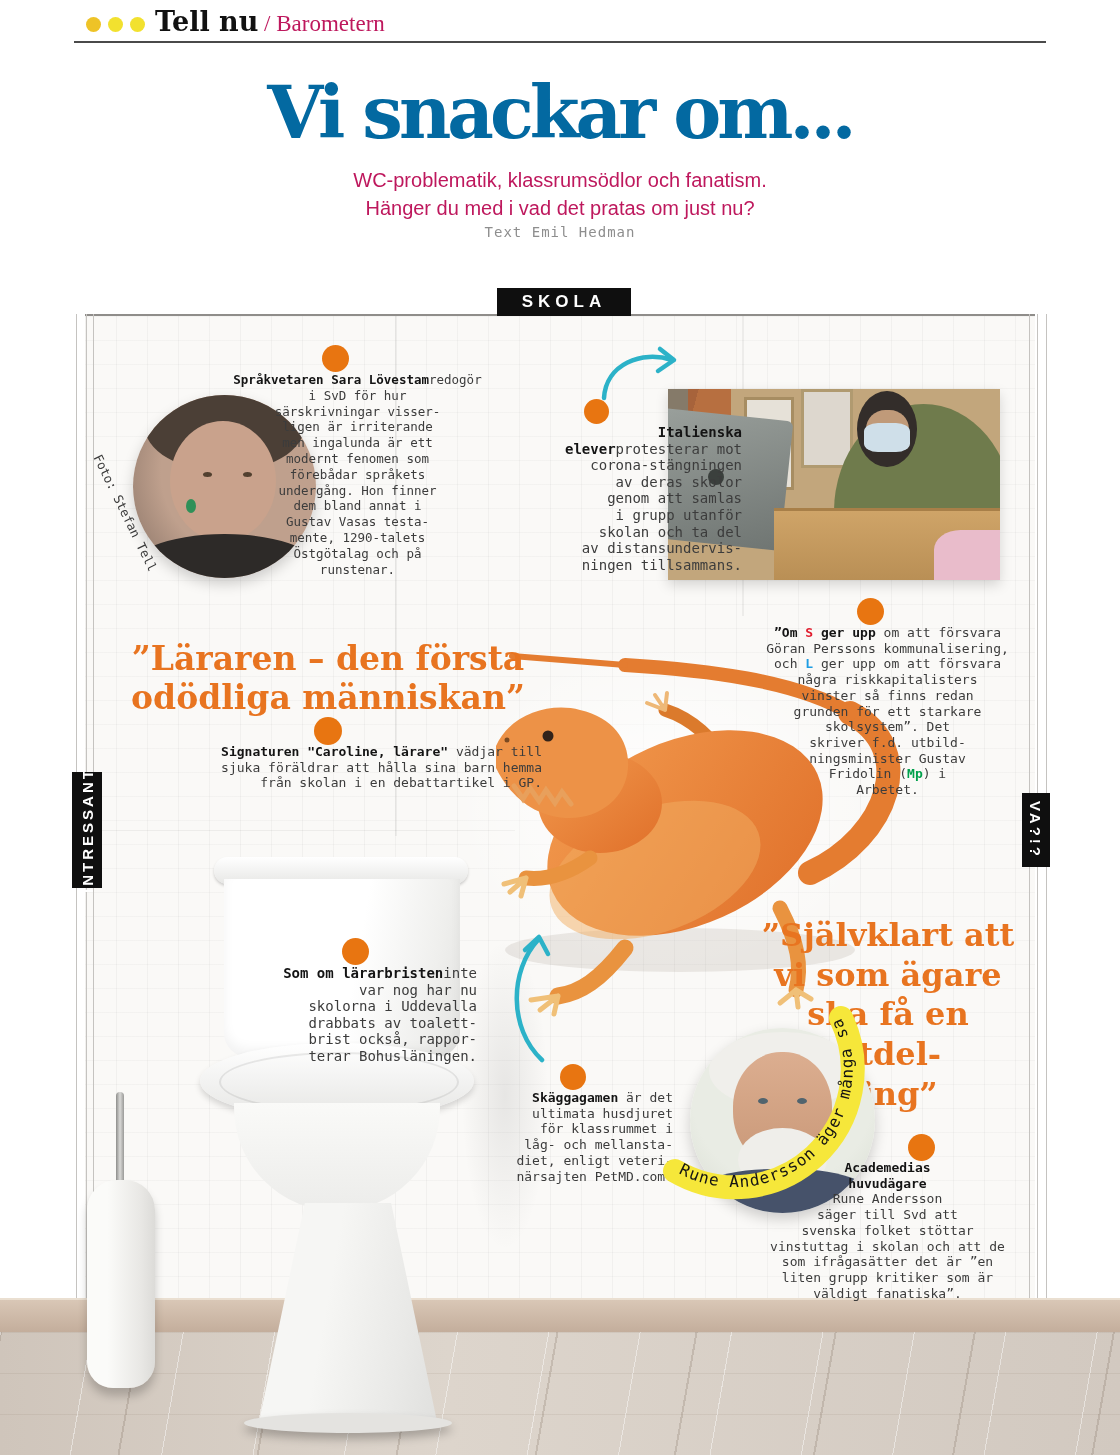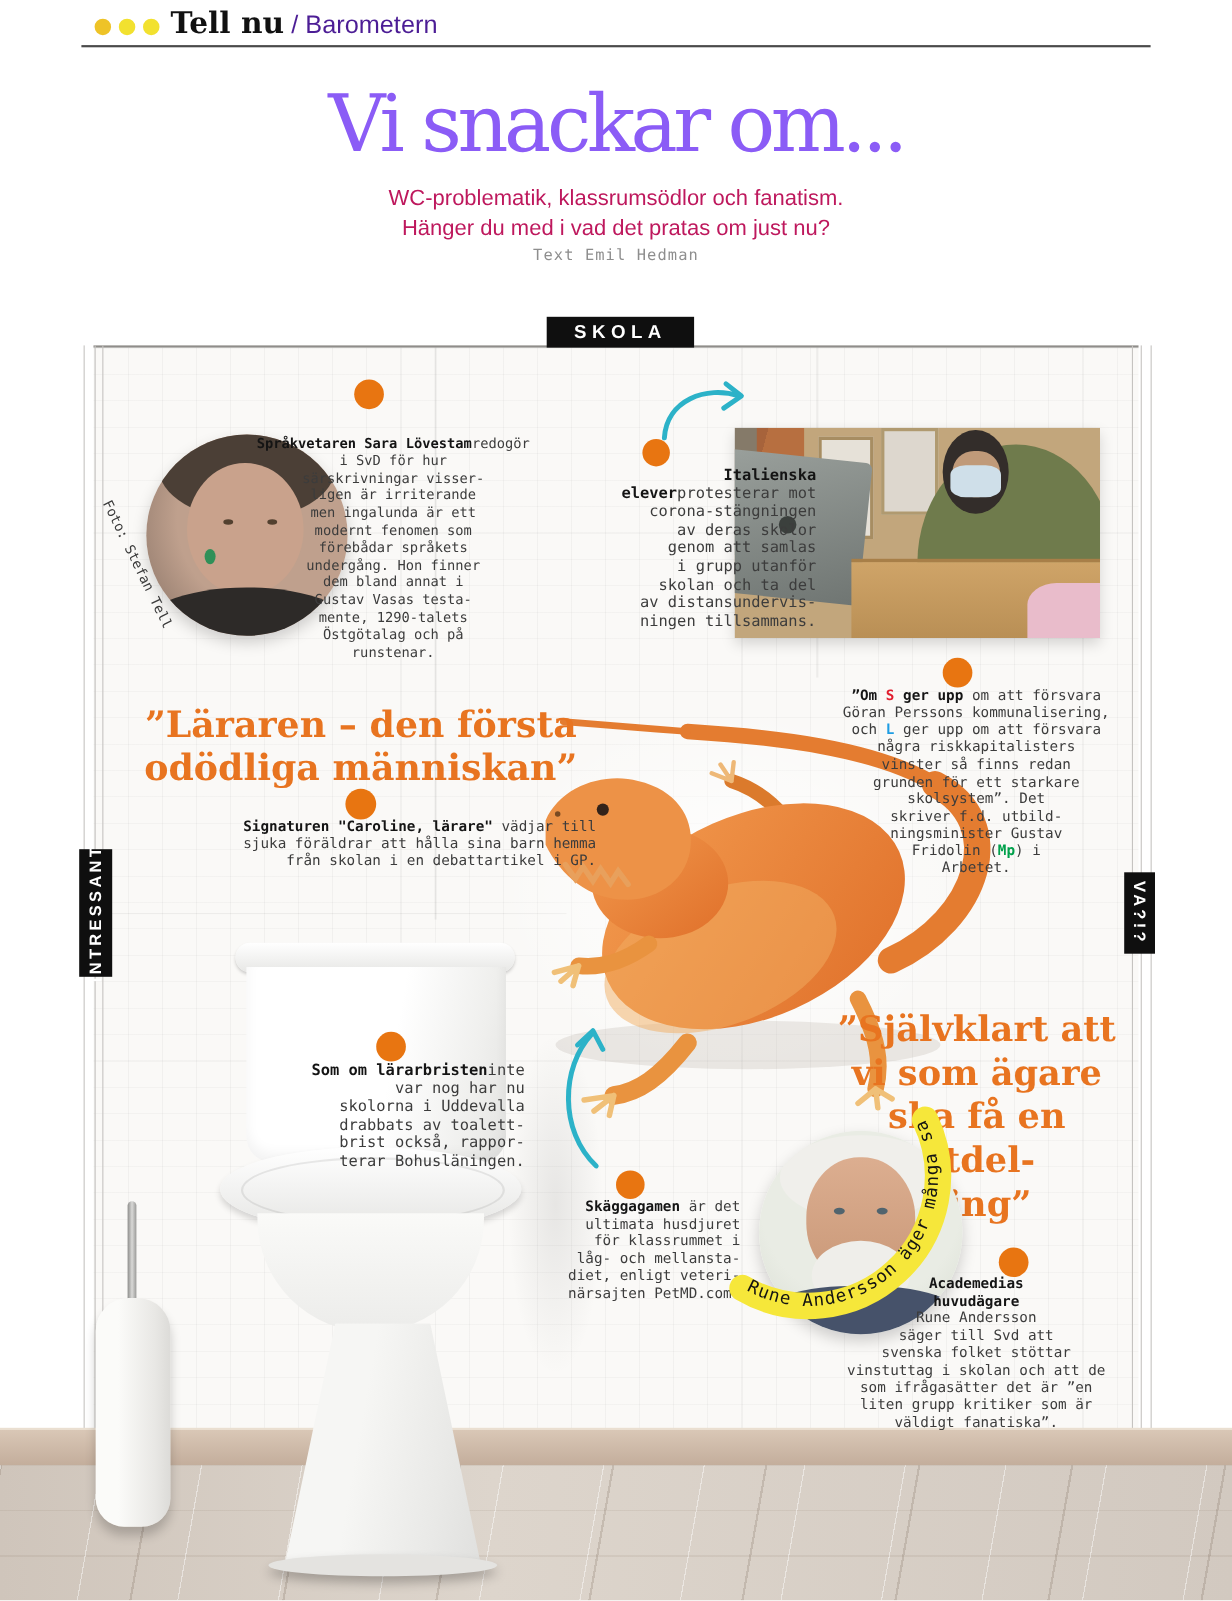--- a/index.html
+++ b/index.html
@@ -2,43 +2,43 @@
 <html style="--c-dot: #e87511; --c-accent: #e87420; --c-teal: #2cb2c8; --c-red: #e11d2e; --c-blue: #1e9de3; --c-green: #00a14b; --c-yellow: #f6e73a; --c-ink: #111111;"><head>
 <meta charset="utf-8">
 <style>
   html,body{margin:0;padding:0;background:#fff;}
   .page{position:relative;width:1120px;height:1455px;overflow:hidden;background:#fff;
         font-family:"DejaVu Sans Mono",monospace;}
   .abs{position:absolute;}
   
   .hdr-dot{position:absolute;width:15px;height:15px;border-radius:50%;}
   .brand{font-family:"DejaVu Serif",serif;font-weight:bold;font-size:27px;color:#111;}
-  .brand-light{font-family:Liberation Sans, sans-serif;font-weight:normal;font-size:23px;color:#4c1d95;}
+  .brand-light{font-family:Liberation Serif, serif;font-weight:normal;font-size:23px;color:#be185d;}
   .hdr-rule{left:74px;top:41px;width:972px;height:2px;background:#4a4a4a;}
   
   .title{left:0;top:75px;width:1120px;text-align:center;font-family:"DejaVu Serif",serif;
-         font-weight:normal;font-size:72px;letter-spacing:-4px;color:#8b5cf6;line-height:1.05;}
+         font-weight:bold;font-size:72px;letter-spacing:-4px;color:#0369a1;line-height:1.05;}
   .subtitle{left:0;top:166px;width:1120px;text-align:center;font-family:"Liberation Sans",sans-serif;
             font-size:20px;line-height:1.4;color:#be185d;white-space:pre-line;}
   .byline{left:0;top:224px;width:1120px;text-align:center;font-size:14px;color:#8e8e8e;letter-spacing:1px;}
   
   .panel{left:85px;top:314px;width:950px;height:991px;background:#faf9f7;z-index:1;
     background-image:
       repeating-linear-gradient(to right, rgba(0,0,0,0.035) 0 1px, transparent 1px 31px),
       repeating-linear-gradient(to bottom, rgba(0,0,0,0.028) 0 1px, transparent 1px 24px);
     border-top:2px solid #8f8d8a;}
   .seam{background:rgba(0,0,0,0.05);z-index:1;}
   .vline{width:1px;background:#c5c3c0;z-index:1;}
   .badge{background:#0f0f0f;color:#fff;font-family:"Liberation Sans",sans-serif;font-weight:bold;
          display:flex;align-items:center;justify-content:center;z-index:6;}
   .skola{left:497px;top:288px;width:134px;height:28px;font-size:17px;letter-spacing:5px;}
   .vbadge{font-size:15px;letter-spacing:3px;}
   
   .mono{color:#3c3c3c;white-space:pre-line;z-index:5;}
-  .sz12{font-size:12.5px;line-height:15.8px;margin-top:23px;}
+  .sz12{font-size:12.5px;line-height:15.8px;}
   .sz13{font-size:13px;line-height:15.7px;}
   .sz14{font-size:14px;line-height:16.6px;}
   .b{font-weight:bold;color:#141414;}
   .red{color:var(--c-red,#e11d2e);font-weight:bold;}
   .blue{color:var(--c-blue,#1e9de3);font-weight:bold;}
   .green{color:var(--c-green,#00a14b);font-weight:bold;}
   .tc{text-align:center;} .tl{text-align:right;}
   .dot{position:absolute;border-radius:50%;background:var(--c-dot,#e87511);z-index:5;}
   .quote{font-family:"DejaVu Serif",serif;font-weight:bold;color:var(--c-accent,#e87420);
          text-align:center;white-space:pre-line;z-index:5;}

